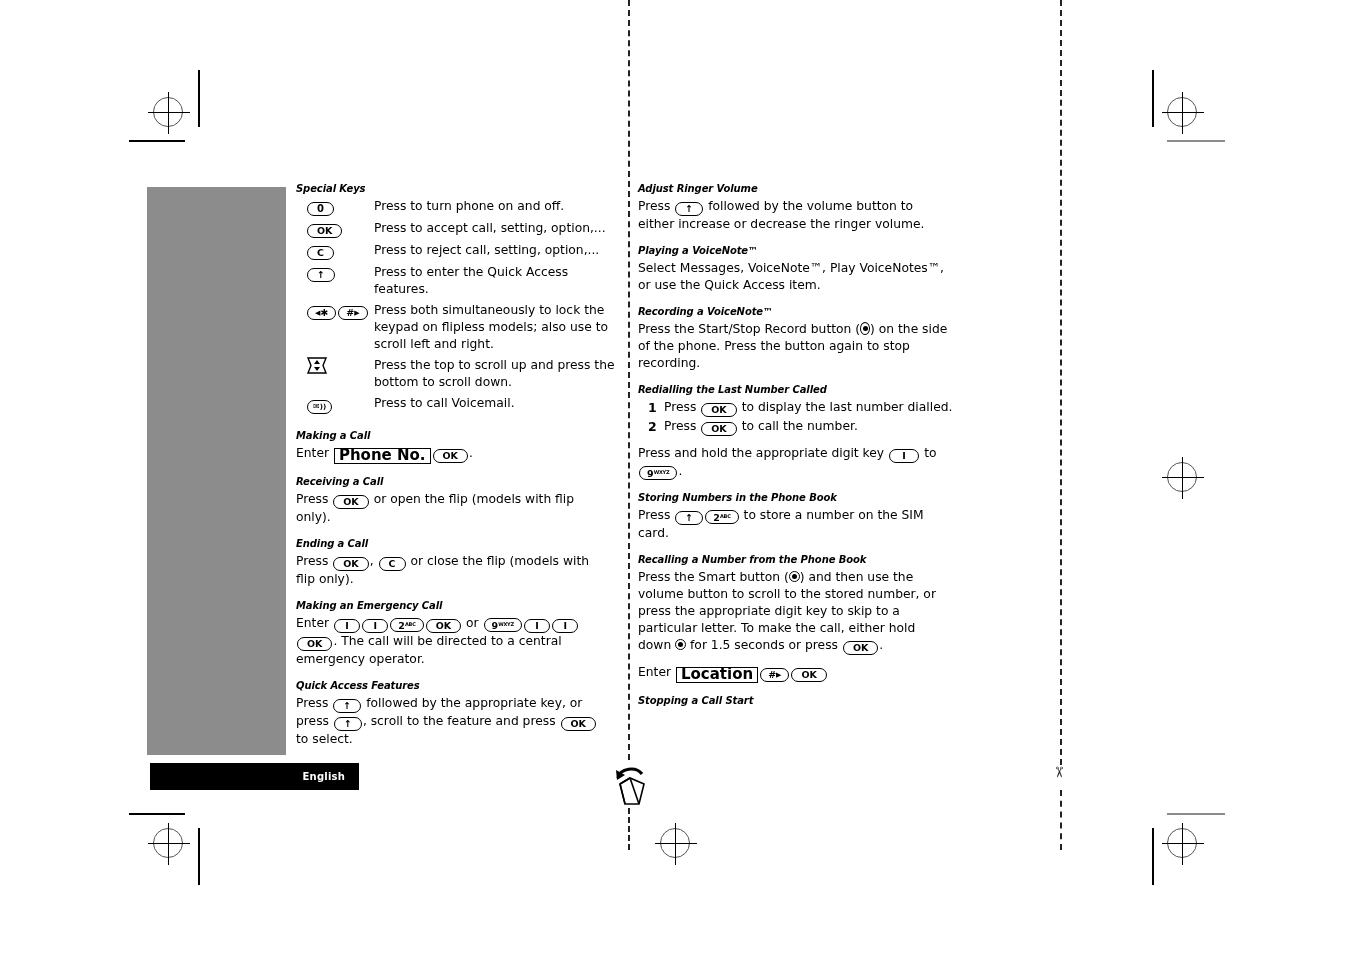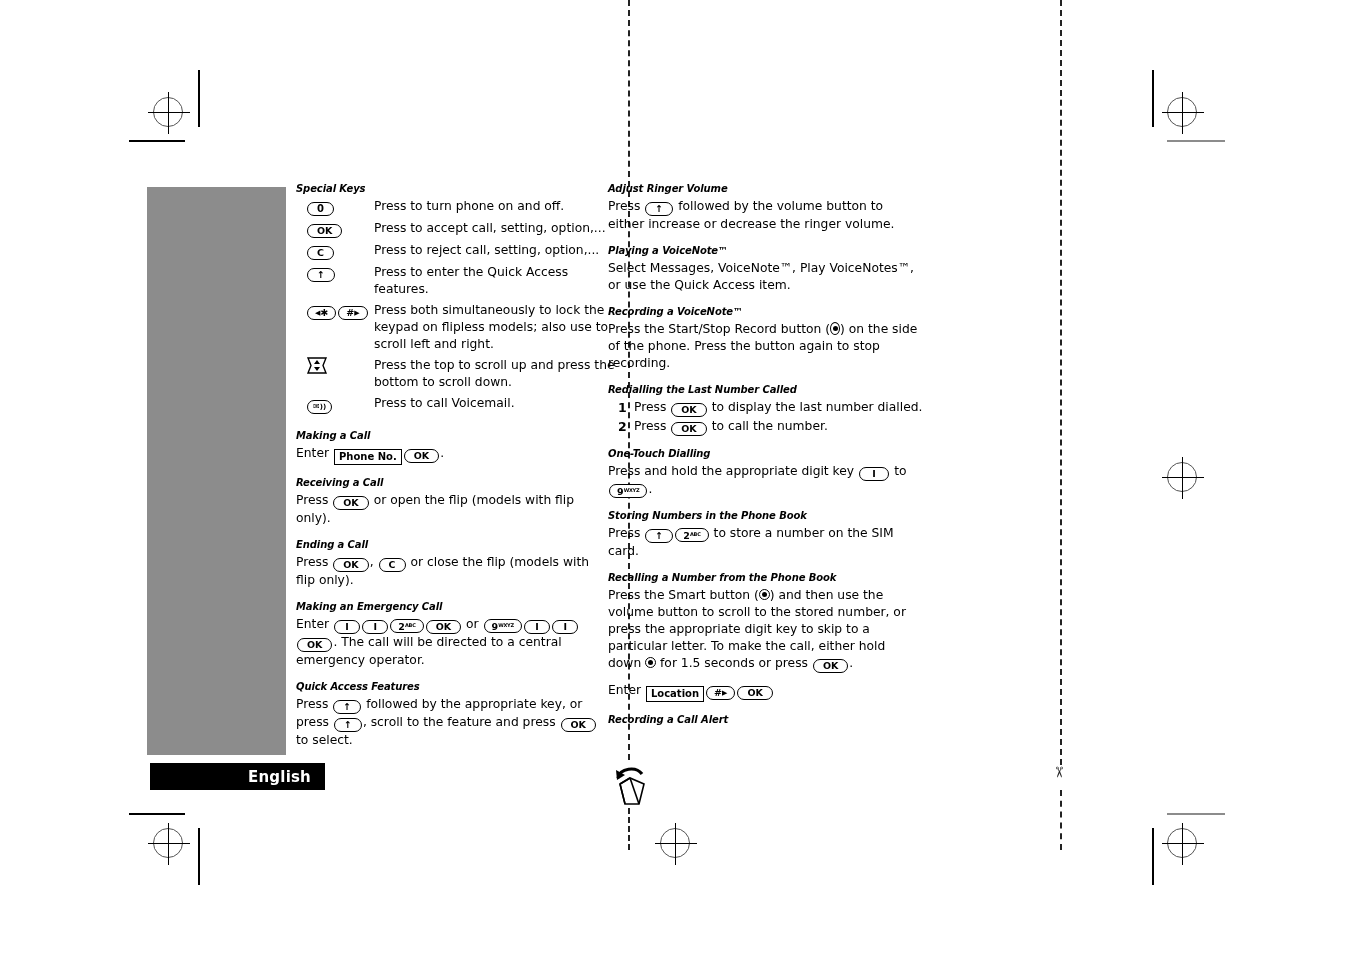--- a/index.html
+++ b/index.html
@@ -40,41 +40,41 @@
   
   .graypanel {
     position: absolute;
     left: 147px; top: 187px;
     width: 139px; height: 568px;
     background: #8c8c8c;
   }
   .langbar {
     position: absolute;
     left: 150px; top: 763px;
-    width: 175px; height: 27px;
+    width: 209px; height: 27px;
     background: #000;
     color: #fff;
     font-weight: bold;
-    font-size: 15px;
+    font-size: 10px;
     display: flex;
     align-items: center;
     justify-content: flex-end;
     padding-right: 14px;
     letter-spacing: 0.2px;
   }
 
   
   .col {
     position: absolute;
     top: 180px;
     font-size: 12.3px;
     line-height: 17px;
   }
   .col-left  { left: 296px; width: 330px; }
-  .col-right { left: 608px; width: 330px; }
+  .col-right { left: 638px; width: 330px; }
 
   h2.sec {
     font-size: 10px;
     font-style: italic;
     font-weight: bold;
     margin: 0 0 1px 0;
     padding: 0;
     letter-spacing: -0.1px;
   }
   .sec-block { margin-bottom: 9px; }
@@ -161,21 +161,21 @@
   }
 
   
   .fieldbox {
     display: inline-block;
     border: 1.4px solid #000;
     padding: 0 4px;
     height: 16px;
     line-height: 13px;
     font-weight: bold;
-    font-size: 10px;
+    font-size: 15px;
     vertical-align: -3px;
     background: #fff;
     margin: 0 1px;
   }
 
   
   .foldicon { position: absolute; left: 606px; top: 762px; }
   .scissors {
     position: absolute;
     left: 1052px; top: 765px;
@@ -374,21 +374,20 @@
         <span>
           <span>Press</span>
           <span class="key wide">OK</span>
           <span>to call the number.</span>
         </span>
       </li>
     </ul>
   </div>
 
   <div class="sec-block">
-    <h2 class="sec">One-Touch Dialling</h2>
     <p class="line body-ind">
       <span>Press and hold the appropriate digit key</span>
       <span class="key wide">&nbsp;I&nbsp;</span>
       <span>to</span>
       <span class="key">9<sup>WXYZ</sup></span><span>.</span>
     </p>
   </div>
 
   <div class="sec-block">
     <h2 class="sec">Storing Numbers in the Phone Book</h2>
@@ -409,16 +408,16 @@
   </div>
 
   <div class="sec-block">
     <p class="line body-ind">
       <span>Enter</span>
       <span class="fieldbox">Location</span><span class="key">#<span class="arr">▶</span></span><span class="key wide">OK</span>
     </p>
   </div>
 
   <div class="sec-block">
-    <h2 class="sec">Recording a Call Alert</h2>
+    <h2 class="sec">Stopping a Call Start</h2>
   </div>
 
 </div>
 
 </body></html>

